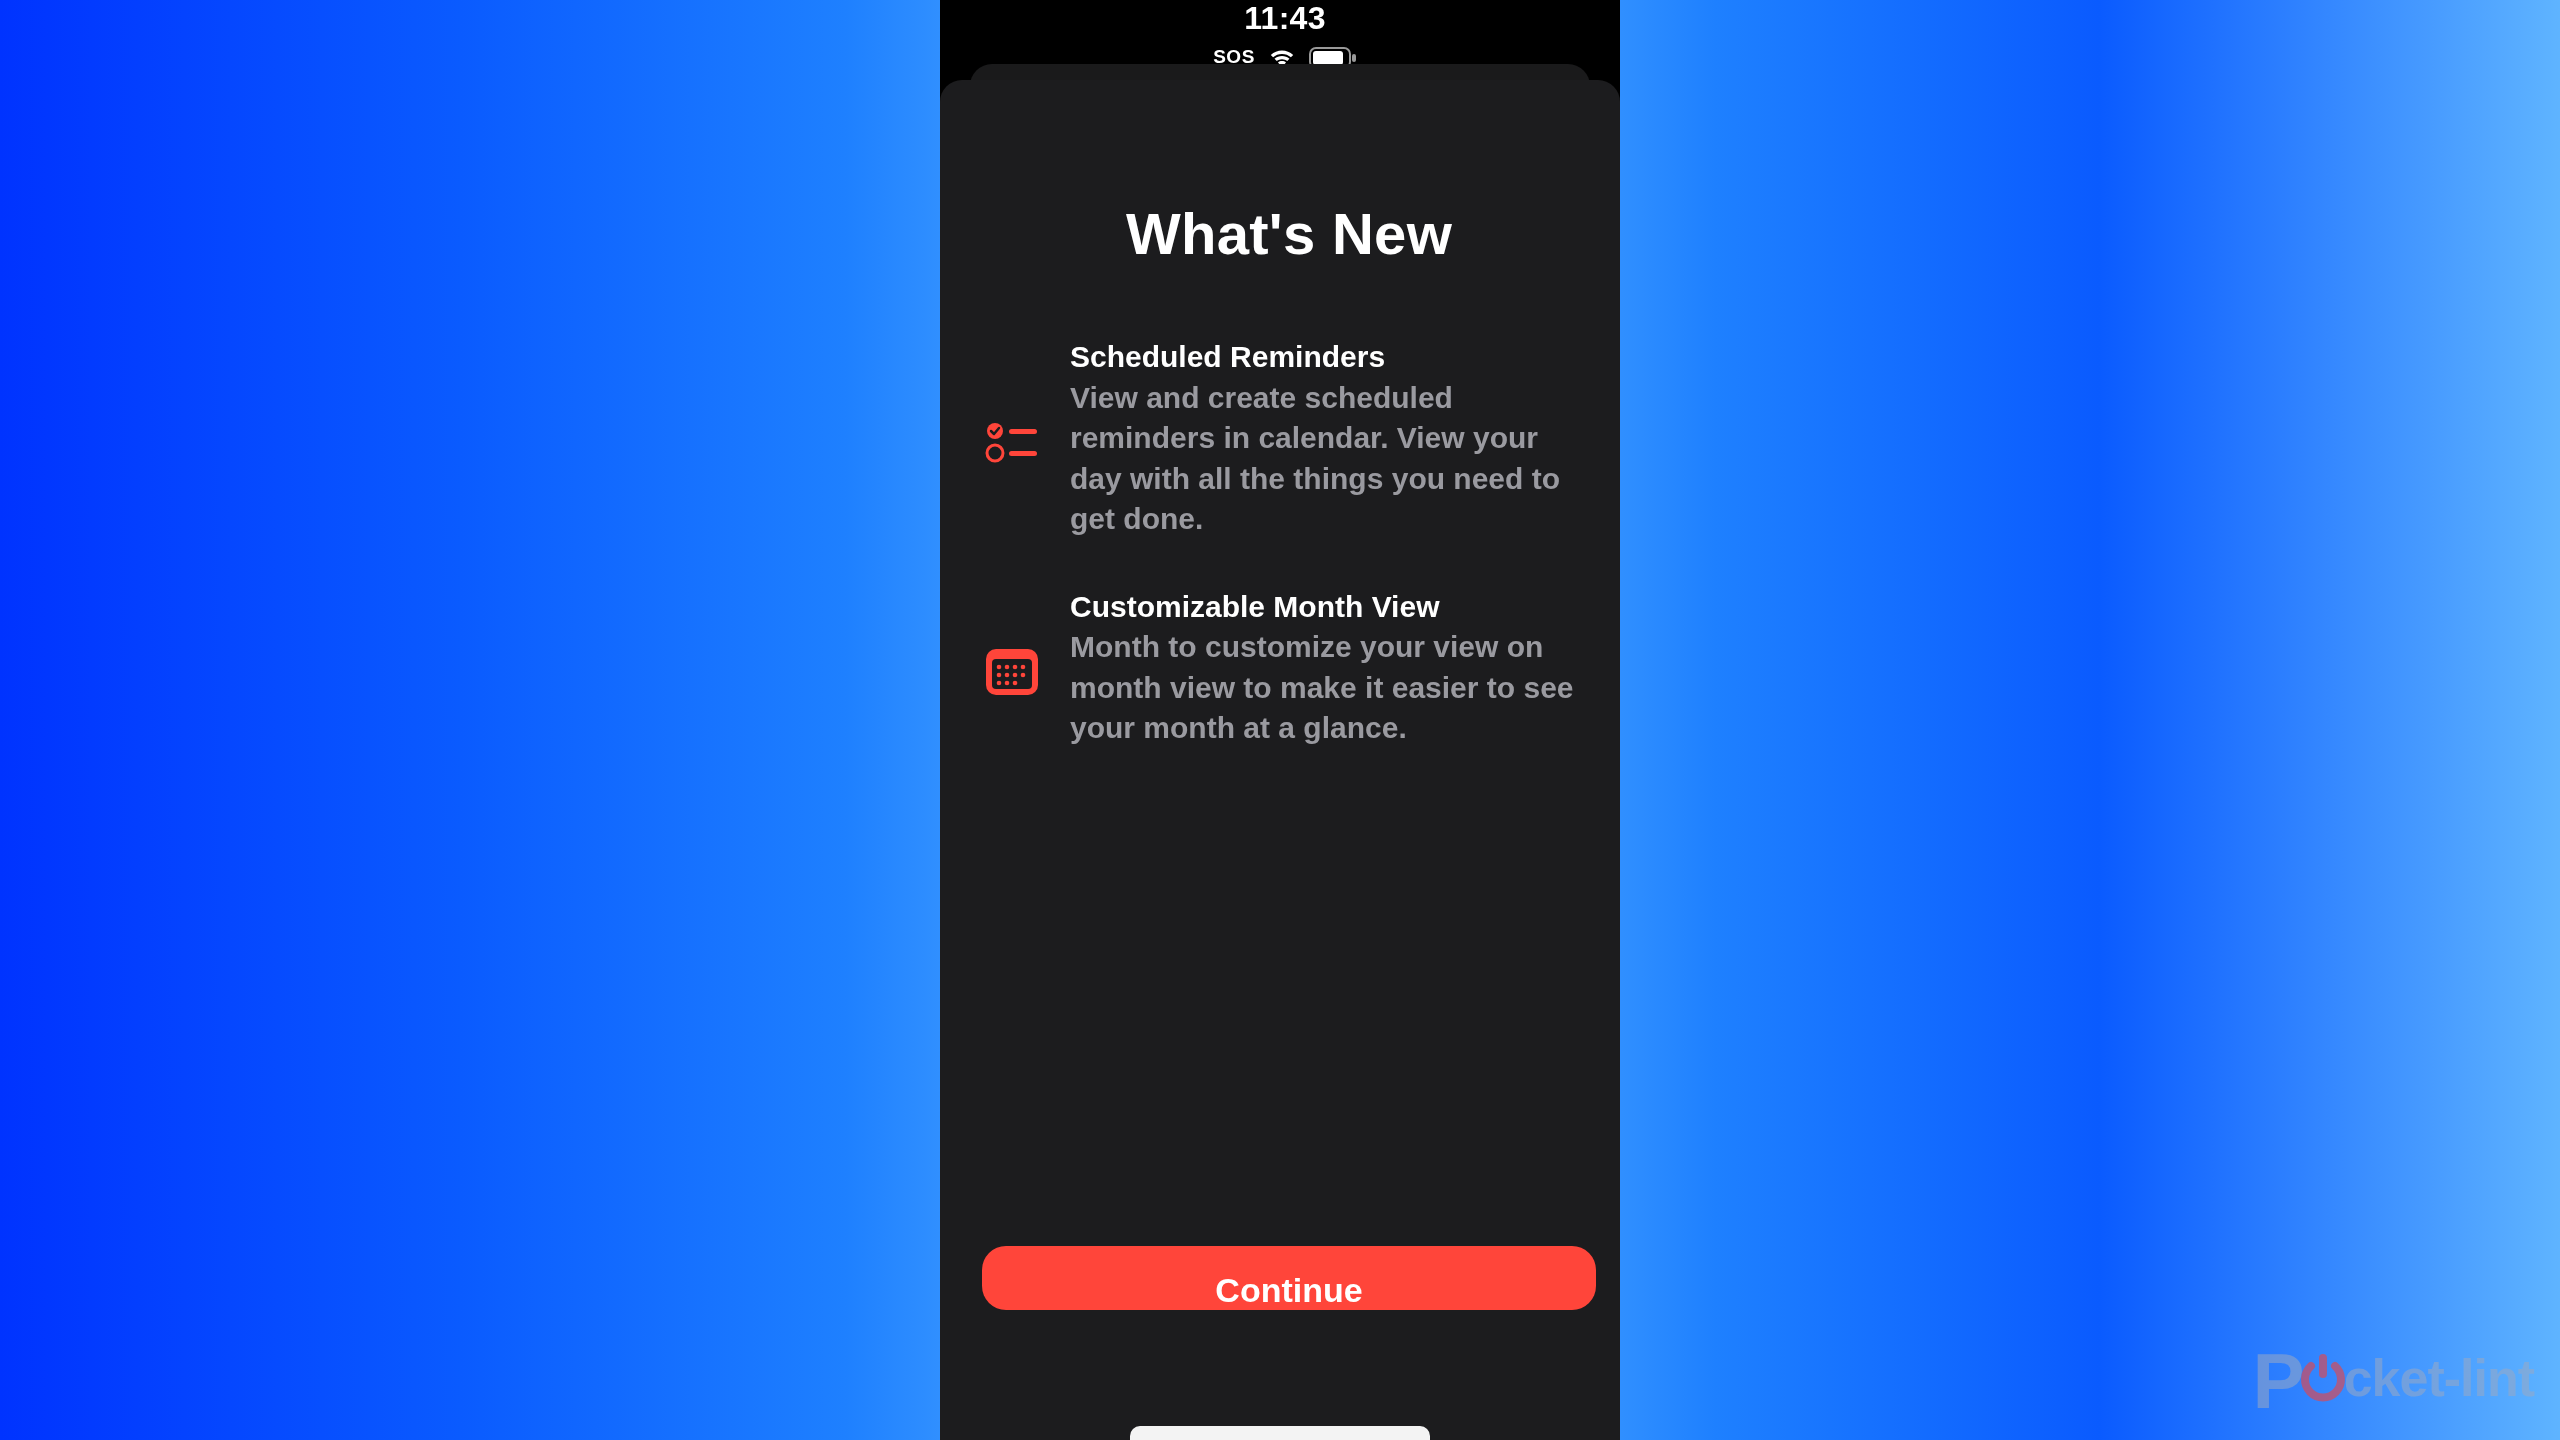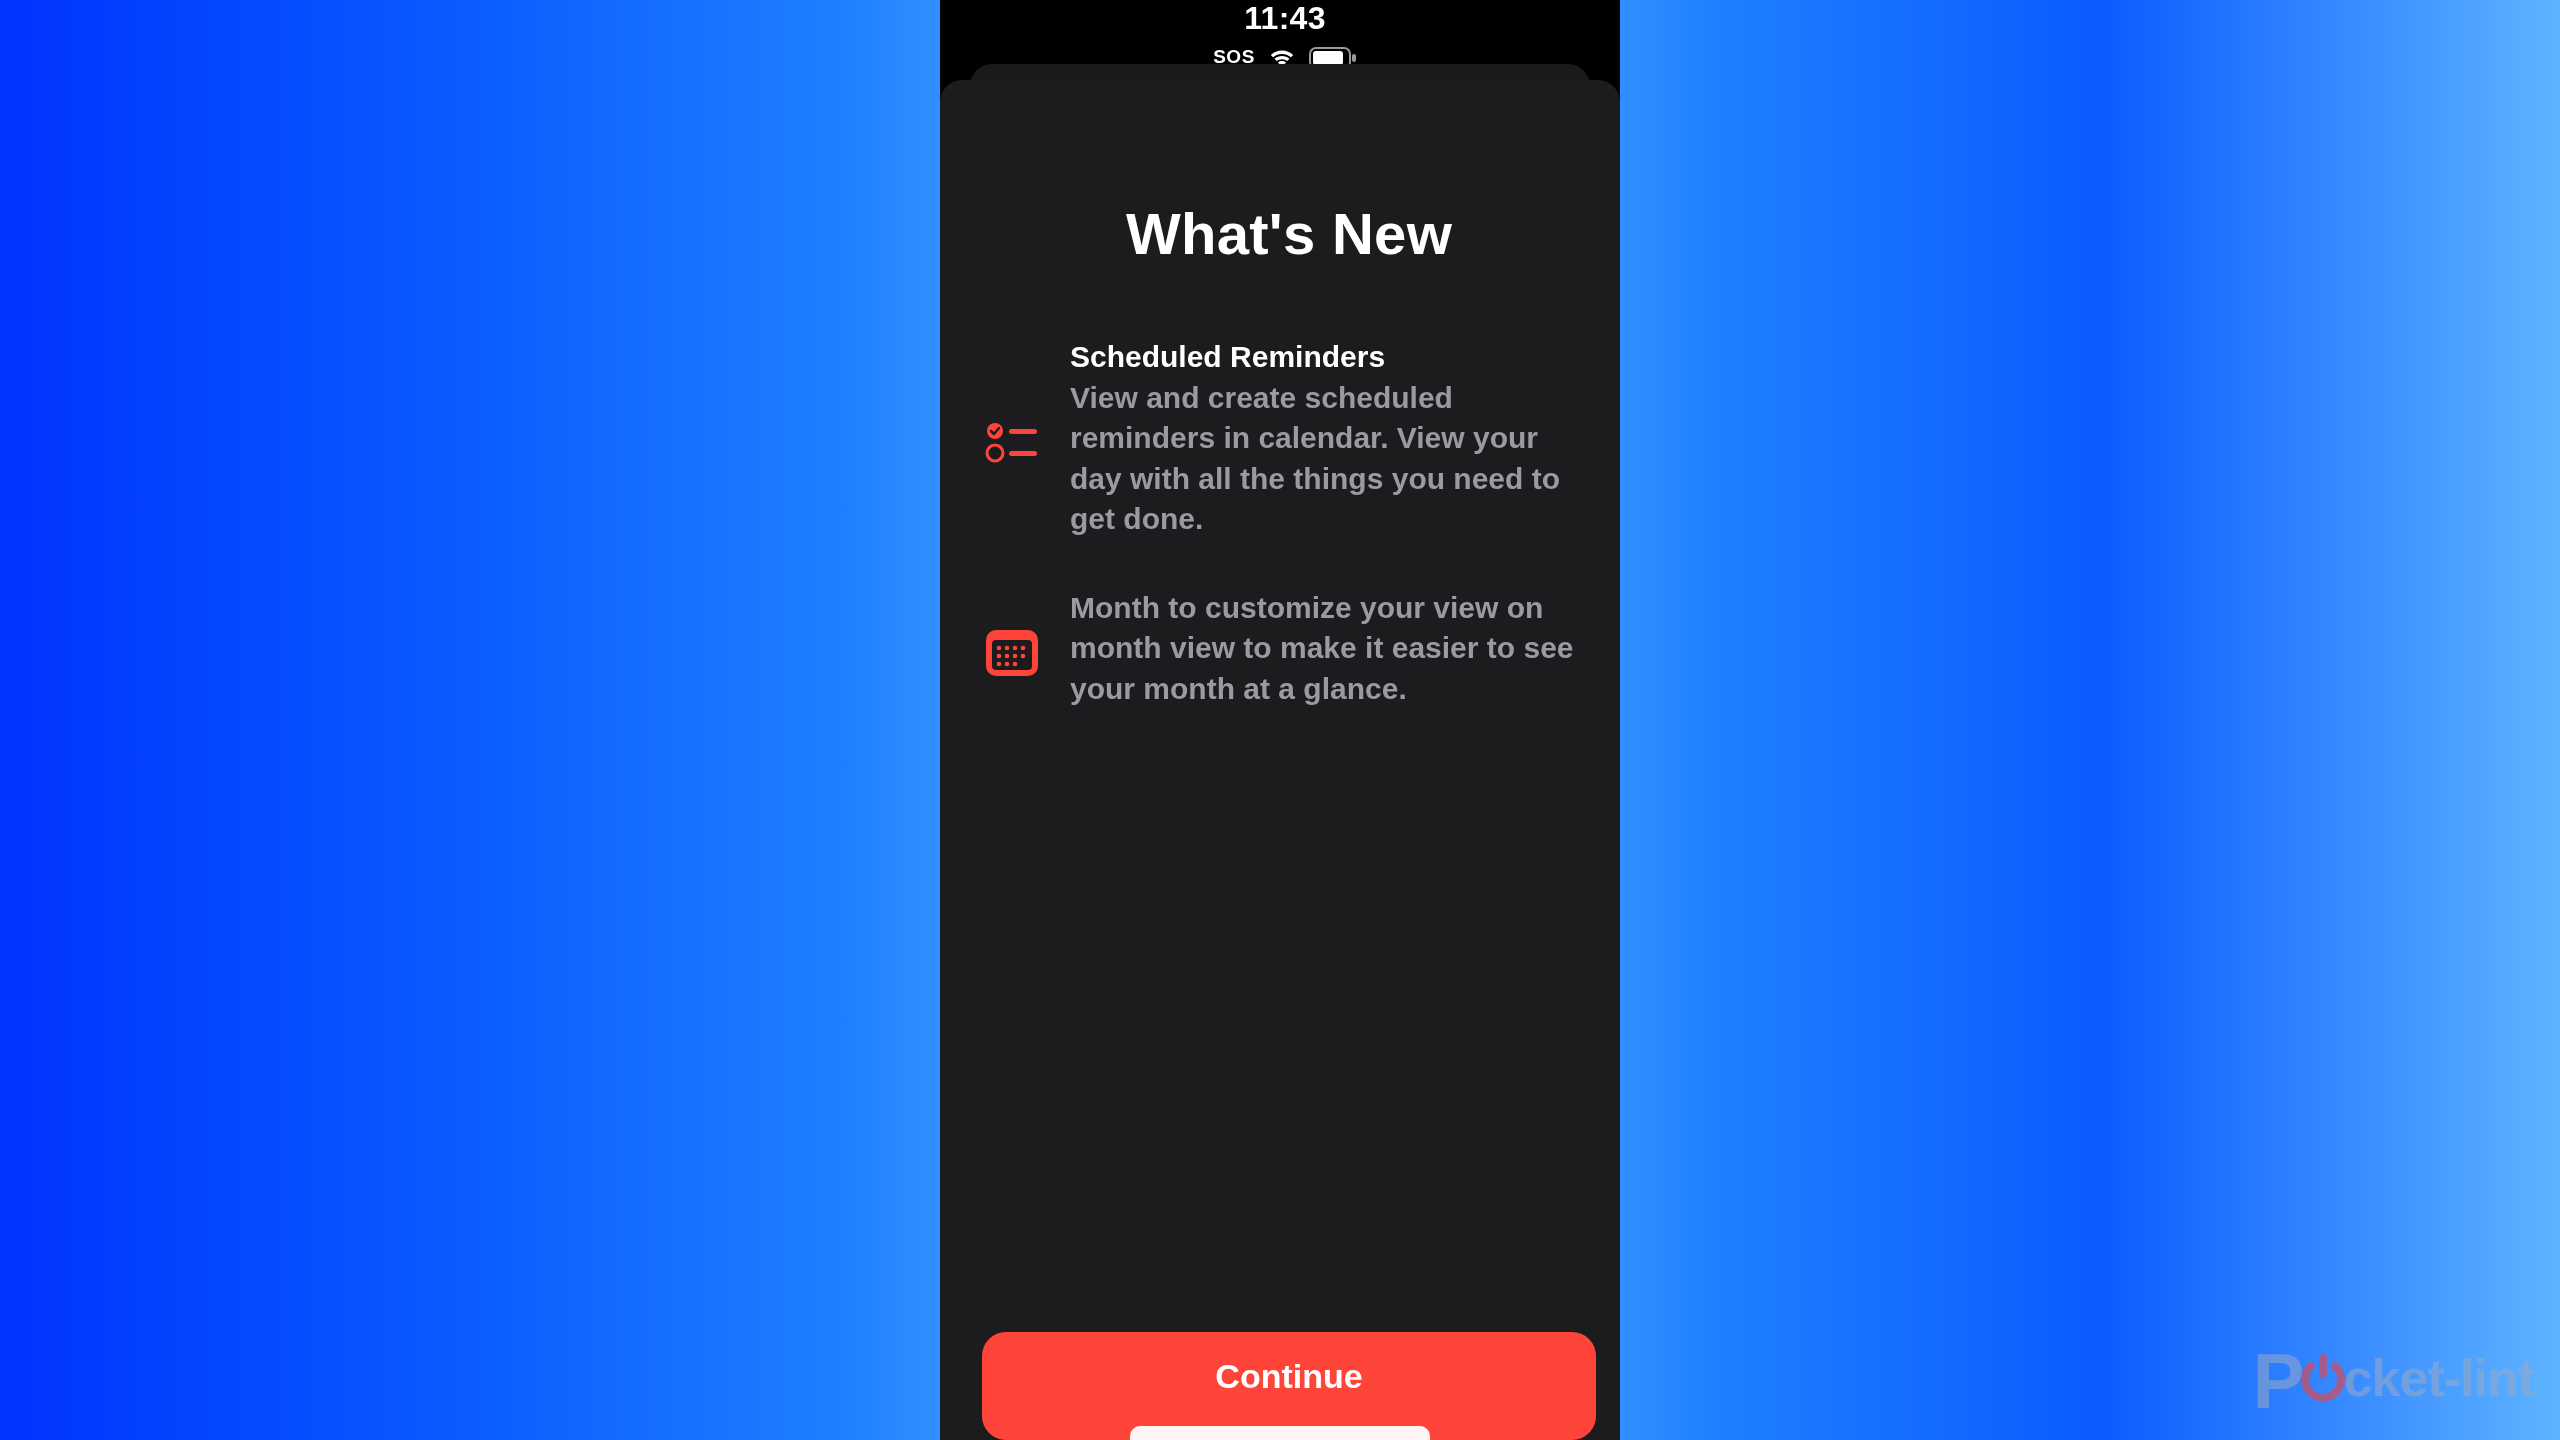--- a/index.html
+++ b/index.html
@@ -134,23 +134,24 @@
   }
 
   .sheet-spacer { flex:1; }
 
   .continue-btn {
     background:#ff453a;
     color:#fff;
     font-size:34px;
     font-weight:600;
     text-align:center;
-    height:108px;
+    height:64px;
     line-height:88px;
     border-radius:24px;
+    margin-bottom:130px;
     cursor:pointer;
   }
 
   .home-indicator {
     position:absolute;
     bottom:0;
     left:50%;
     transform:translateX(-50%);
     width:300px;
     height:14px;
@@ -254,20 +255,21 @@
                 <circle cx="23" cy="30" r="2.3"></circle>
                 <circle cx="31" cy="30" r="2.3"></circle>
                 <circle cx="39" cy="30" r="2.3"></circle>
               <circle cx="15" cy="38" r="2.3"></circle>
                 <circle cx="23" cy="38" r="2.3"></circle>
                 <circle cx="31" cy="38" r="2.3"></circle>
             </g>
           </svg>
         </div>
         <div class="feature-text">
+          <div class="feature-title">Customizable Month View</div>
           <div class="feature-desc">Month to customize your view on month view to make it easier to see your month at a glance.</div>
         </div>
       </div>
 
       <div class="sheet-spacer"></div>
 
       <div class="continue-btn">Continue</div>
 
       <div class="home-indicator"></div>
     </div>

